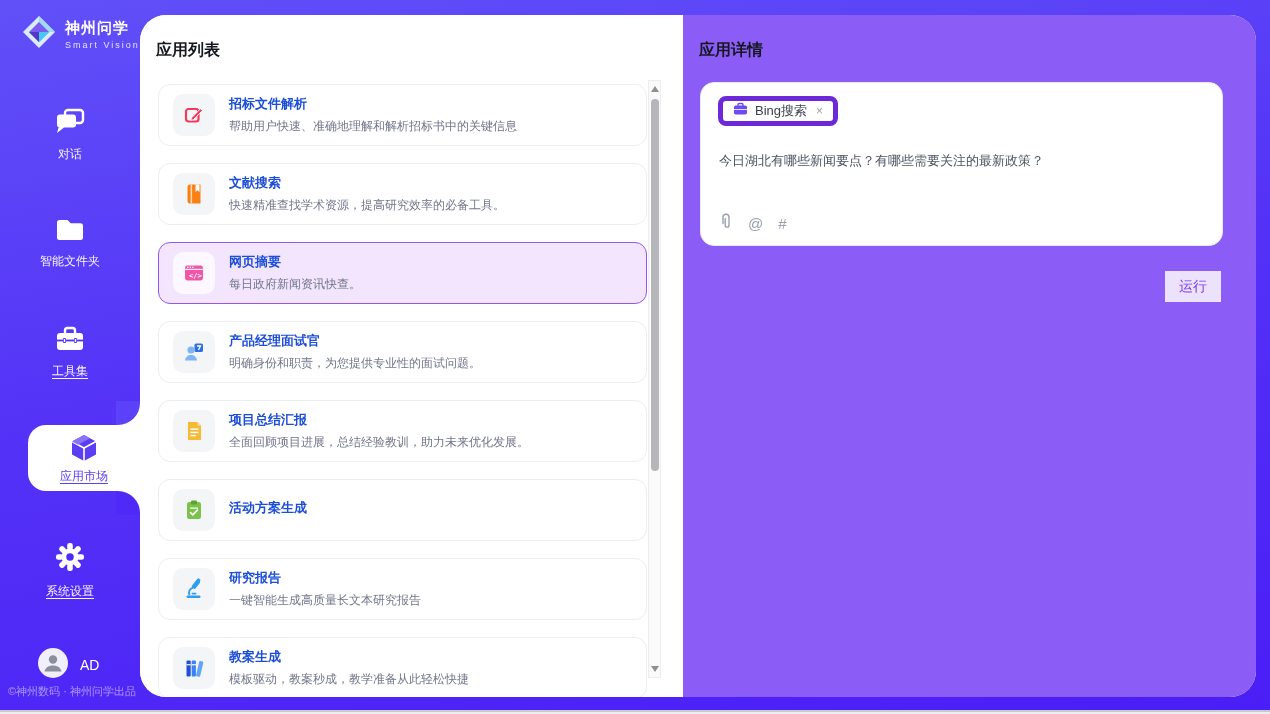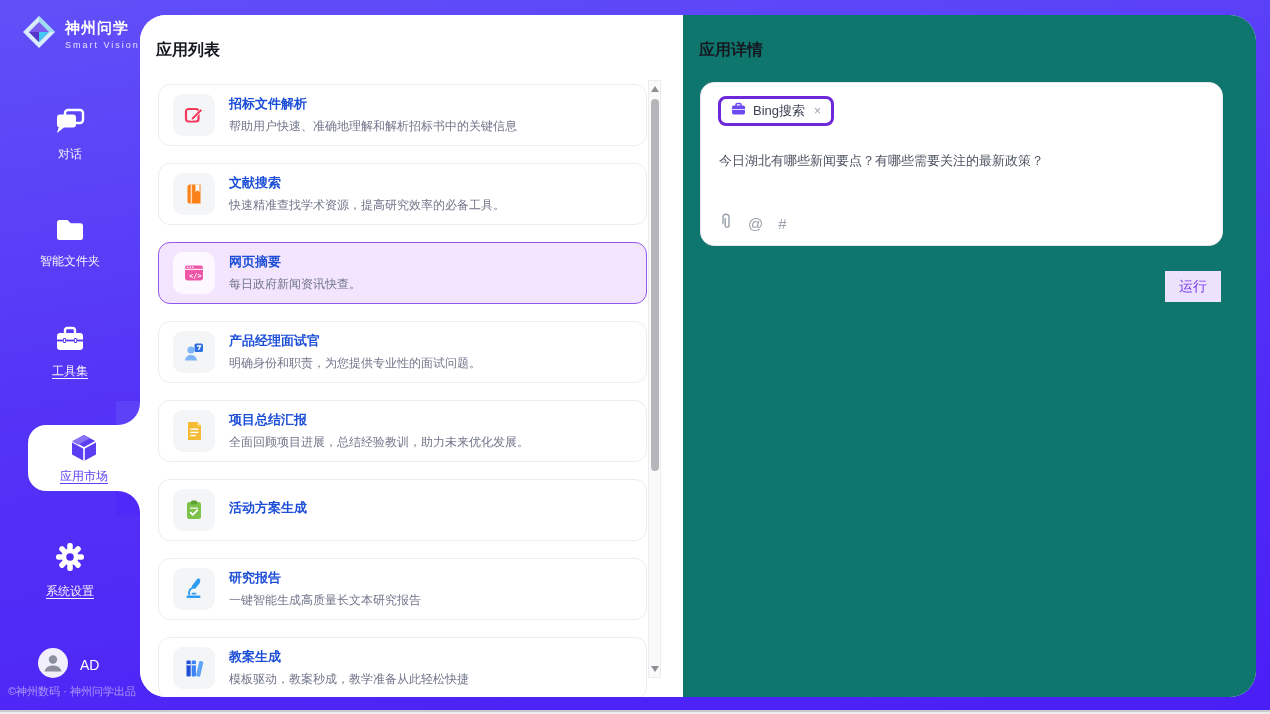--- a/index.html
+++ b/index.html
@@ -44,25 +44,25 @@
   .card.selected .app-ico { background:#fdf8ff; }
   .card .tt { font-size:13px; font-weight:bold; color:#1d4ed8; margin-bottom:5px; }
   .card .dd { font-size:12px; color:#71768a; }
   
   .sbar { position:absolute; left:508px; top:65px; width:13px; height:598px; background:#fafafa; border:1px solid #ededed; }
   .sbar .up, .sbar .dn { position:absolute; left:2px; width:0; height:0; border-left:4.5px solid transparent; border-right:4.5px solid transparent; }
   .sbar .up { top:5px; border-bottom:6px solid #8f9095; }
   .sbar .dn { bottom:5px; border-top:6px solid #8f9095; }
   .sbar .thumb { position:absolute; left:1.5px; top:18px; width:8px; height:372px; background:#b5b6ba; border-radius:4px; }
   
-  .detail-sec { position:relative; flex:1; background:#0f766e; }
+  .detail-sec { position:relative; flex:1; background:#8b5cf6; }
   .dcard { position:absolute; left:17px; top:67px; width:523px; height:164px;
     background:#fff; border:1px solid #e7e9ee; border-radius:14px; }
   .chip { position:absolute; left:17px; top:13px; height:30px; display:inline-flex; align-items:center;
-    gap:7px; padding:0 10px; border:3px solid #6d28d9; border-radius:8px; background:#fff; cursor:pointer; }
+    gap:7px; padding:0 10px; border:5px solid #6d28d9; border-radius:8px; background:#fff; cursor:pointer; }
   .chip .cl { font-size:13px; color:#3a4150; }
   .chip .x { font-size:12px; color:#9aa1ac; margin-left:2px; cursor:pointer; }
   .question { position:absolute; left:18px; top:68px; width:480px; font-size:13px; color:#4b5260; line-height:1.5; }
   .attach-row { position:absolute; left:18px; top:130px; display:flex; align-items:center; gap:15px; color:#9aa1ac; }
   .attach-row .tico { font-size:15px; cursor:pointer; }
   .run-btn { position:absolute; right:35px; top:256px; height:31px; padding:0 14px;
     background:#ece2fc; color:#7a3bf0; font-size:14px; border:none; border-radius:0;
     display:flex; align-items:center; cursor:pointer; font-family:inherit; }
   
   .bottom-line { position:absolute; left:0; bottom:0; width:1270px; height:4px;

